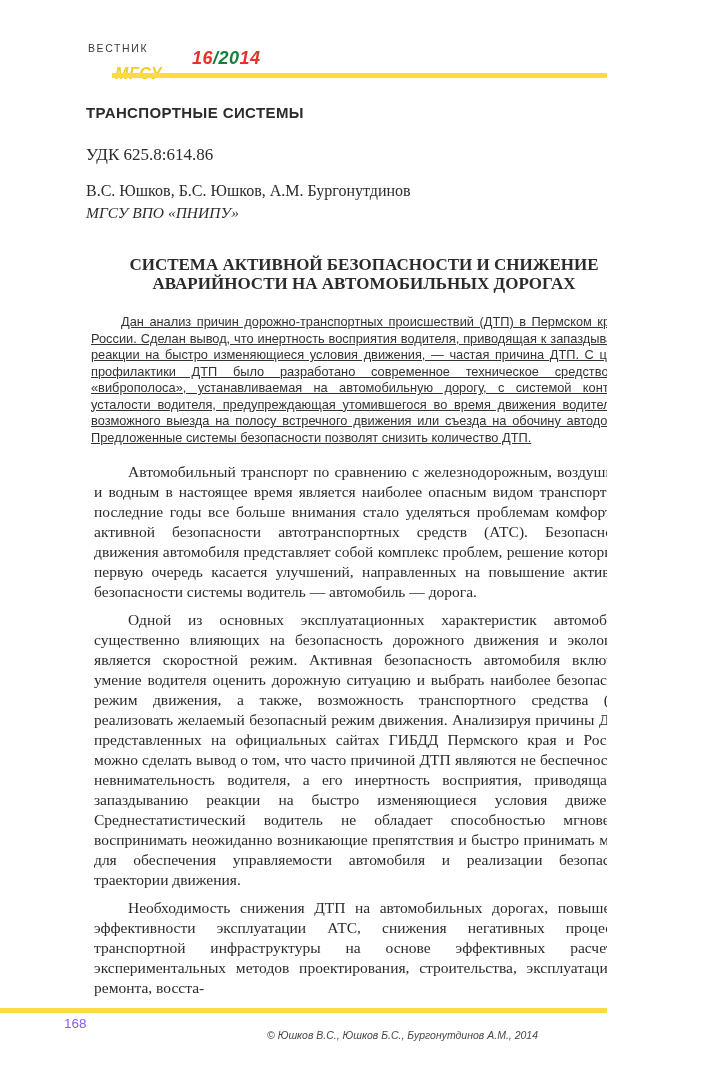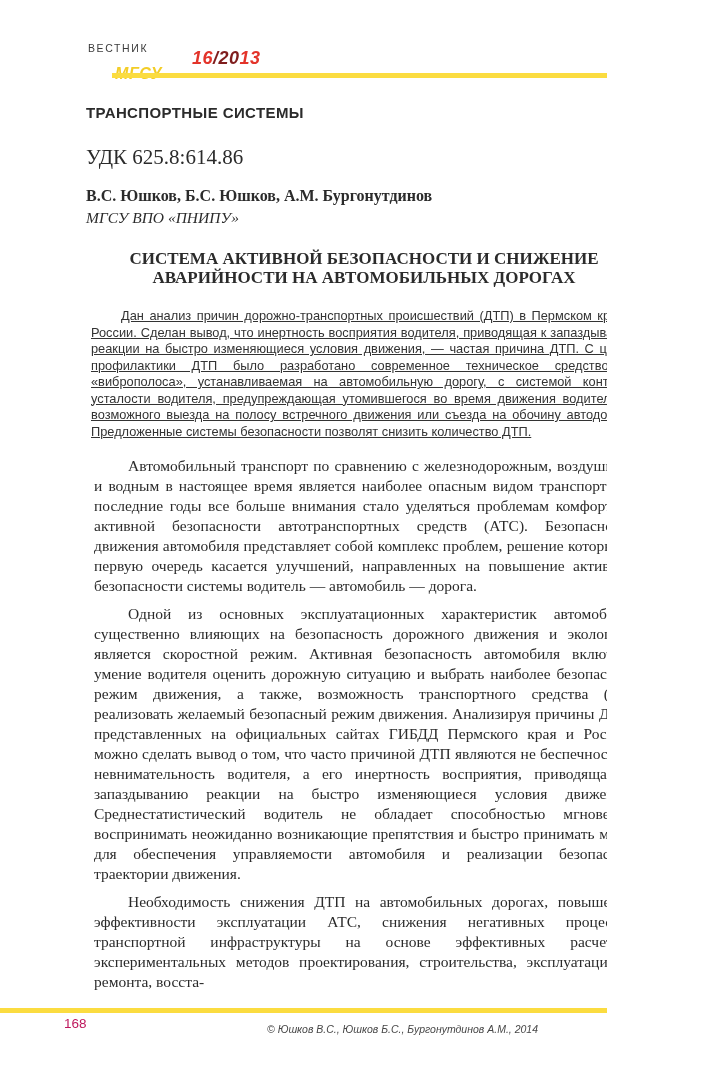--- a/index.html
+++ b/index.html
@@ -29,40 +29,40 @@
     display:block;text-align:right;
     margin-top:11px;
   }
   .issue{
     position:absolute;left:192px;top:48px;
     font-family:"Liberation Sans", sans-serif;
     font-weight:bold;font-style:italic;
     font-size:18px;letter-spacing:0.5px;
   }
   .issue .red{color:#e3342a;}
-  .issue .dark{color:#7f1d1d;}
+  .issue .dark{color:#15803d;}
   .rule-top{
     position:absolute;left:112px;right:0;top:73px;height:5px;
     background:#fbdc40;
   }
 
   
   .content{position:absolute;left:86px;top:104px;width:556px;}
 
   .section-header{
     font-family:"Liberation Sans", sans-serif;
     font-weight:bold;font-size:15px;letter-spacing:0.4px;
     text-align:left;color:#2b2b2b;margin:0;
   }
-  .udc{font-size:21px;margin:24px 0 12px 0;}
-  .authors{font-size:16px;font-weight:bold;margin:17px 0 0 0;}
+  .udc{font-size:17px;margin:24px 0 12px 0;}
+  .authors{font-size:16px;font-weight:normal;margin:17px 0 0 0;}
   .affiliation{font-size:15.5px;font-style:italic;margin:4px 0 0 0;}
   .article-title{
     font-size:17px;font-weight:bold;line-height:19px;
-    text-align:center;margin:22px auto 0 auto;max-width:470px;
+    text-align:center;margin:33px auto 0 auto;max-width:470px;
   }
 
   .abstract-block{
     margin-top:21px;
     font-family:"Liberation Sans", sans-serif;
     font-size:12.8px;line-height:16.5px;color:#333333;
     text-align:justify;
   }
   .abstract-block p{margin:5px;text-indent:30px;text-decoration:underline;}
   .kw-label{font-weight:bold;}
@@ -75,40 +75,40 @@
 
   
   .footer{position:absolute;left:0;right:0;top:1008px;}
   .rule-bottom{height:5px;background:#fbdc40;}
   .footer-row{
     display:flex;justify-content:space-between;align-items:flex-start;
     margin-top:3px;
   }
   .page-number{
     font-family:"Liberation Sans", sans-serif;
-    font-size:13.5px;color:#be185d;margin-left:64px;
+    font-size:13.5px;color:#8b5cf6;margin-left:64px;
   }
   .copyright{
     font-family:"Liberation Sans", sans-serif;
     font-style:italic;font-size:10.5px;color:#474747;margin-right:69px;
-    margin-top:7px;
+    margin-top:13px;
   }
 </style>
 </head>
 <body>
 
 <div class="page">
 
   <div class="masthead">
     <div class="logo">
       <span class="logo-top">ВЕСТНИК</span>
       <span class="logo-bottom">МГСУ</span>
     </div>
     <div class="issue">
-      <span class="red">16</span><span class="dark">/20</span><span class="red">13</span>
+      <span class="red">16</span><span class="dark">/20</span><span class="red">14</span>
     </div>
     <div class="rule-top"></div>
   </div>
 
   <div class="content">
 
     <h2 class="section-header">ТРАНСПОРТНЫЕ СИСТЕМЫ</h2>
 
     <p class="udc">УДК 625.8:614.86</p>
 

